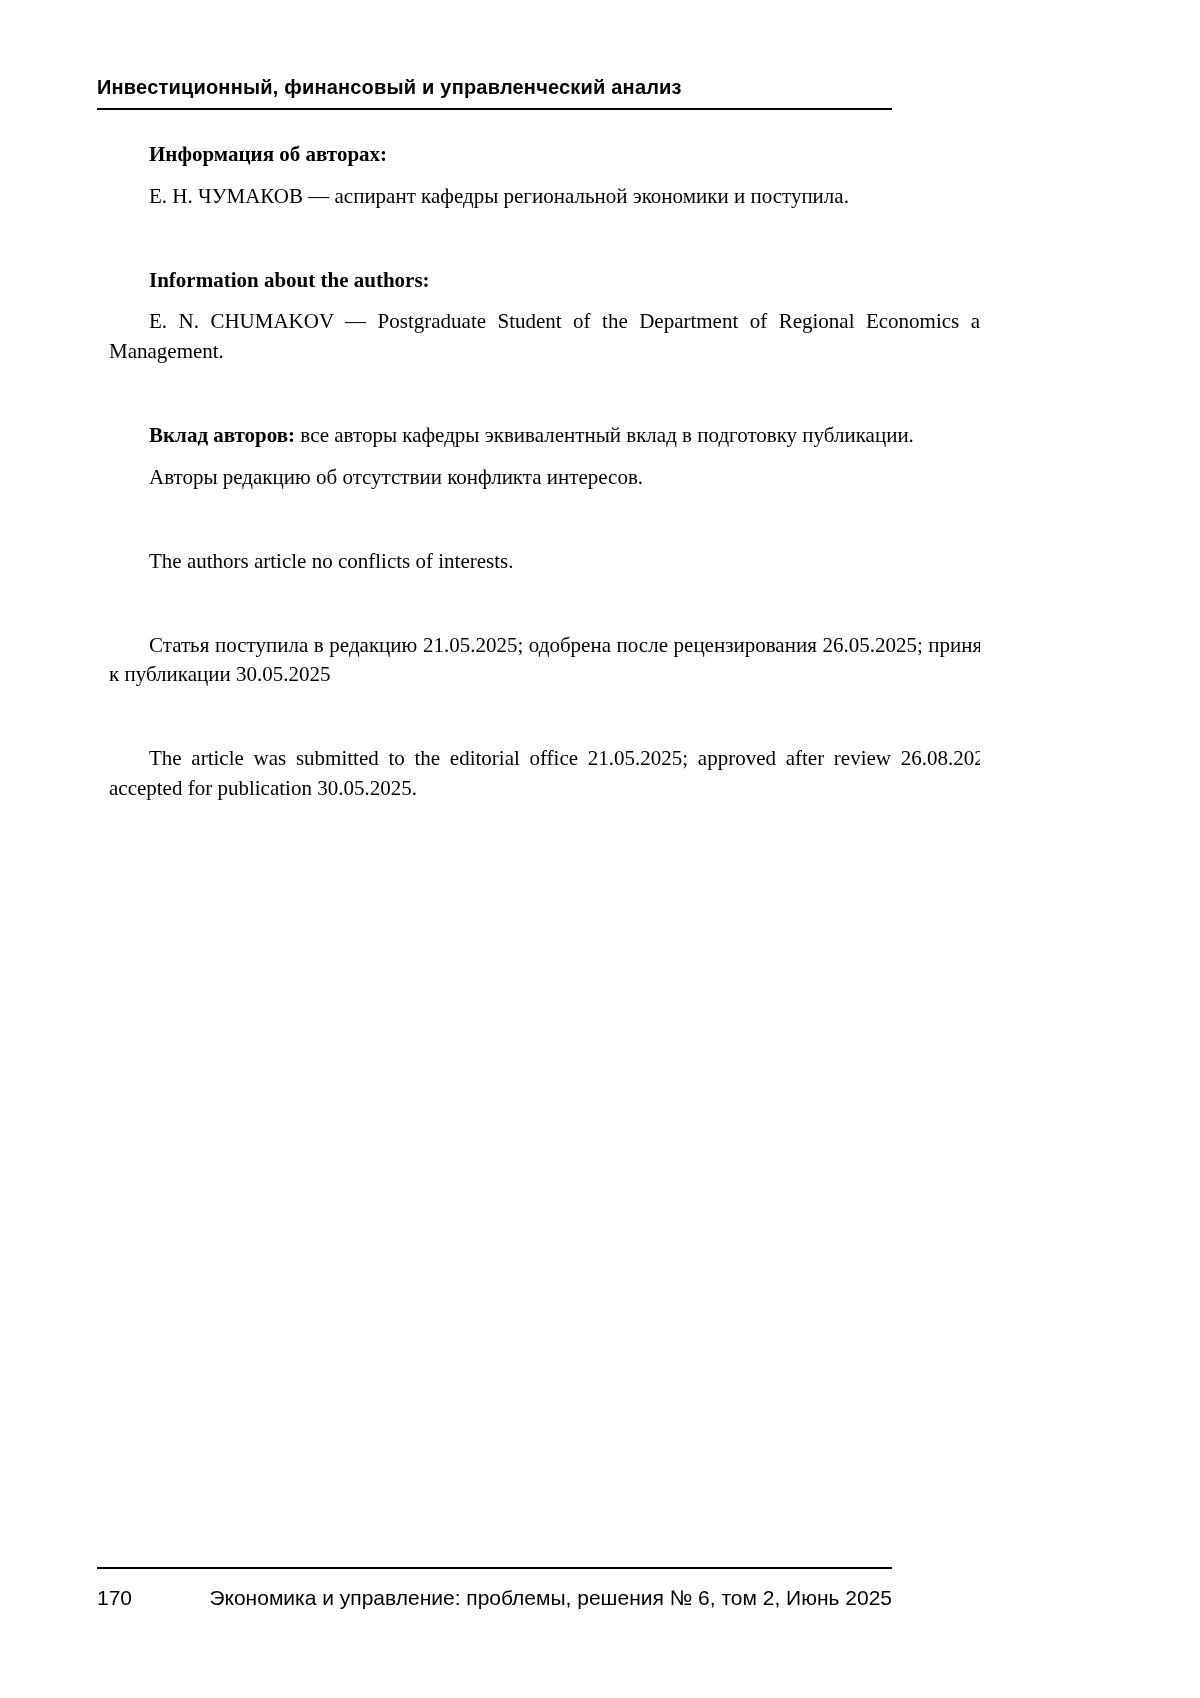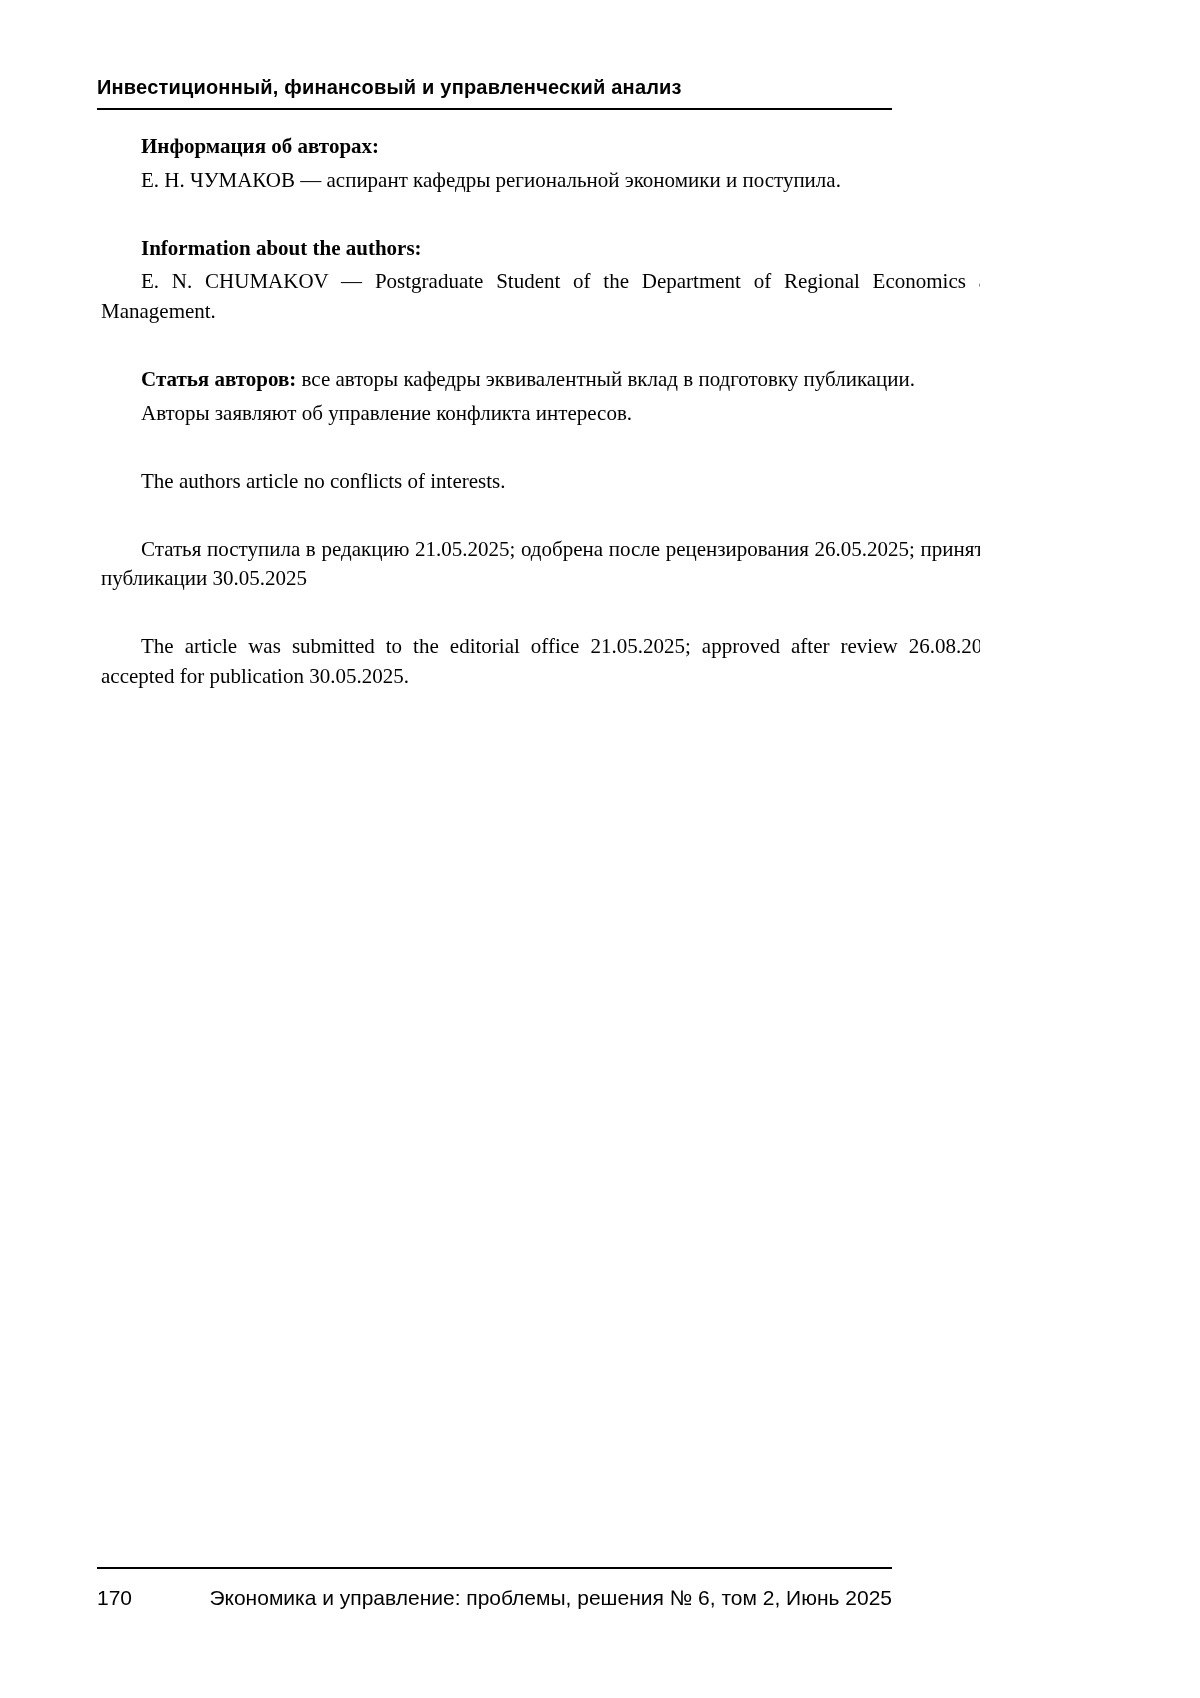--- a/index.html
+++ b/index.html
@@ -35,21 +35,21 @@
     position: absolute;
     top: 128px;
     left: 97px;
     width: 916px;
     font-family: "Liberation Serif", serif;
     font-size: 21px;
     line-height: 1.42;
     text-align: justify;
   }
   .content p {
-    margin: 4px;
+    margin: 12px;
     text-indent: 40px;
   }
   .para-gap {
     height: 30px;
   }
   .b {
     font-weight: bold;
   }
   .footer-rule {
     position: absolute;
@@ -85,22 +85,22 @@
     <p><span class="b">Информация об авторах:</span></p>
     <p>Е. Н. ЧУМАКОВ — аспирант кафедры региональной экономики и поступила.</p>
 
     <div class="para-gap"></div>
 
     <p><span class="b">Information about the authors:</span></p>
     <p>E. N. CHUMAKOV — Postgraduate Student of the Department of Regional Economics and Management.</p>
 
     <div class="para-gap"></div>
 
-    <p><span class="b">Статья авторов:</span><span> все авторы кафедры эквивалентный вклад в подготовку публикации.</span></p>
-    <p>Авторы заявляют об управление конфликта интересов.</p>
+    <p><span class="b">Вклад авторов:</span><span> все авторы кафедры эквивалентный вклад в подготовку публикации.</span></p>
+    <p>Авторы редакцию об отсутствии конфликта интересов.</p>
 
     <div class="para-gap"></div>
 
     <p>The authors article no conflicts of interests.</p>
 
     <div class="para-gap"></div>
 
     <p>Статья поступила в редакцию 21.05.2025; одобрена после рецензирования 26.05.2025; принята к публикации 30.05.2025</p>
 
     <div class="para-gap"></div>

